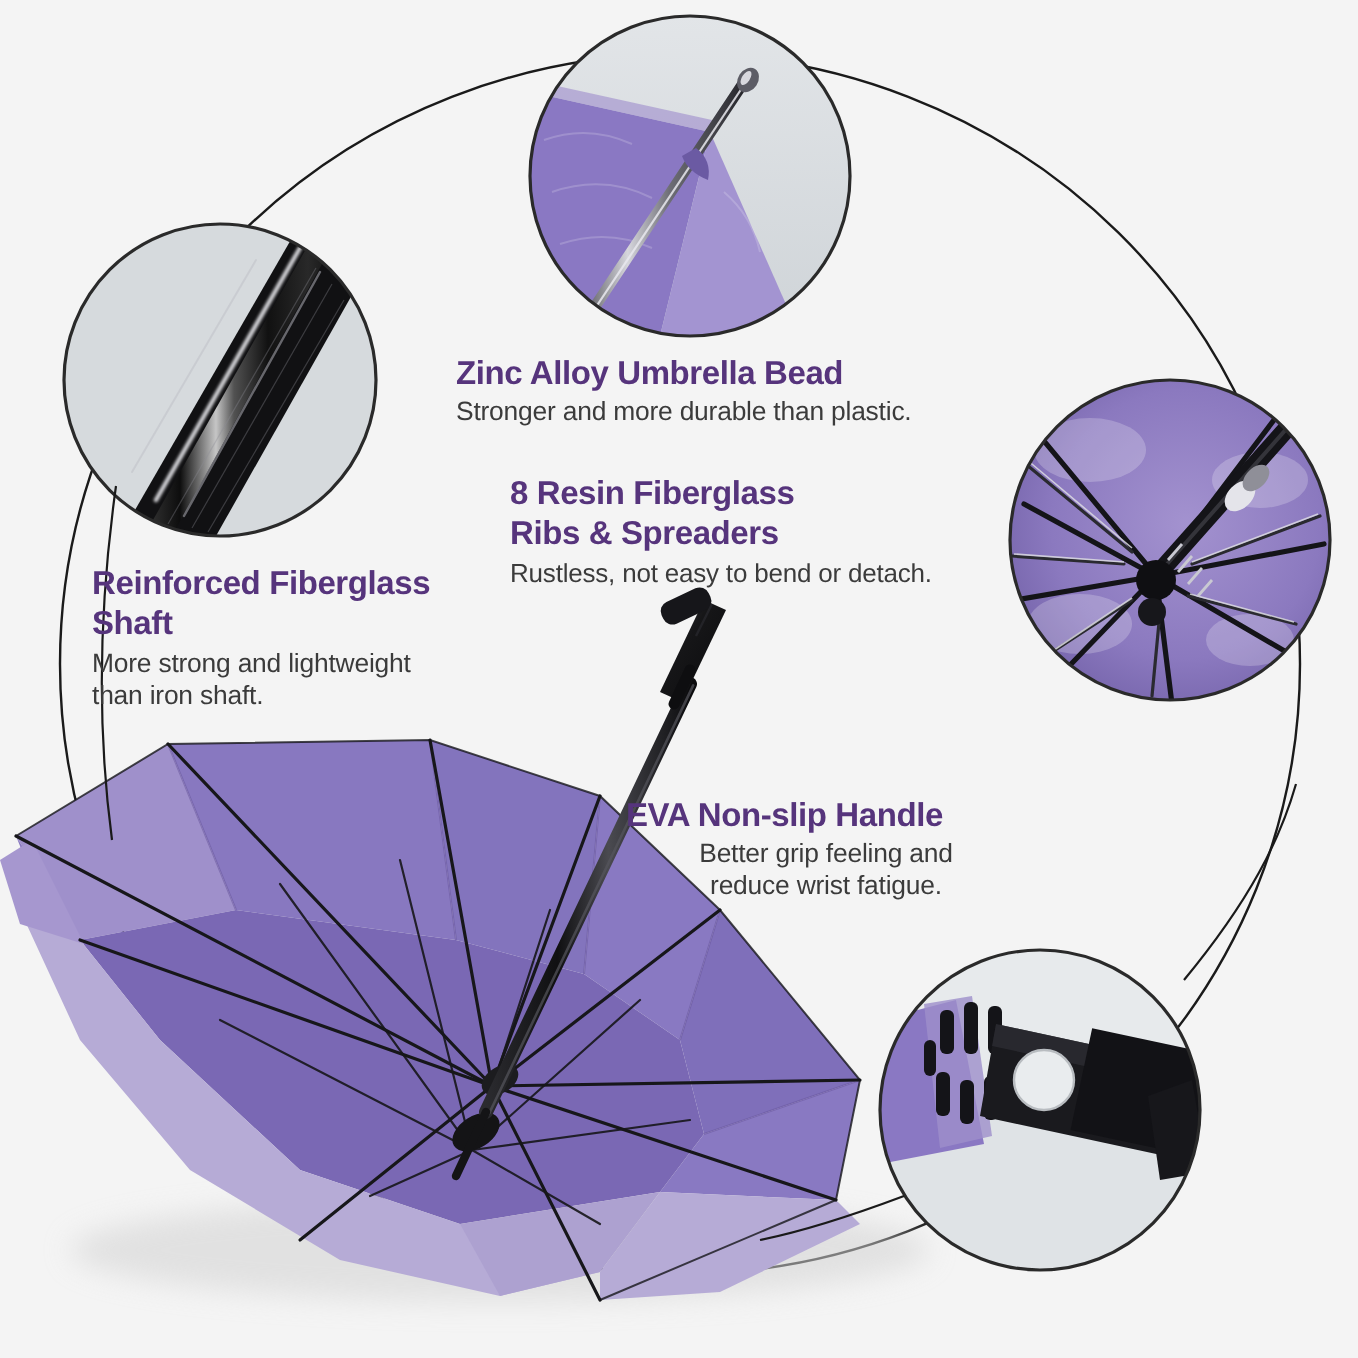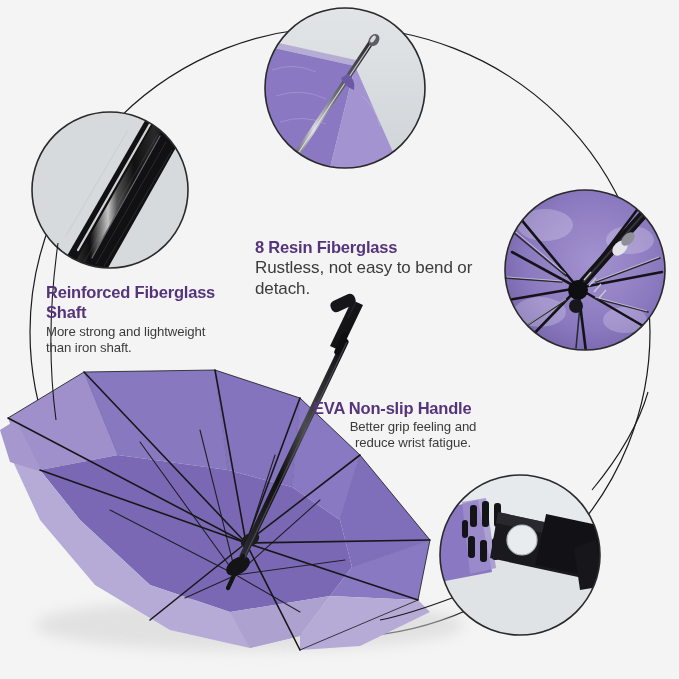--- a/index.html
+++ b/index.html
@@ -39,21 +39,21 @@
     margin: 0;
     letter-spacing: -0.1px;
   }
 
   #co-bead      { left: 228px; top: 178px; width: 270px; text-align: left; }
   #co-bead .head { font-size: 16.5px; }
   #co-bead .sub  { font-size: 13.2px; }
 
   #co-ribs      { left: 255px; top: 238px; width: 252px; text-align: left; }
   #co-ribs .head { font-size: 16.5px; }
-  #co-ribs .sub  { font-size: 17px; }
+  #co-ribs .sub  { font-size: 13px; }
 
   #co-shaft     { left: 46px; top: 283px; width: 220px; text-align: left; }
   #co-shaft .head { font-size: 16.5px; }
   #co-shaft .sub  { font-size: 13.2px; }
 
   #co-handle    { left: 313px; top: 399px; width: 200px; text-align: center; }
   #co-handle .head { font-size: 16.5px; text-align: left; }
   #co-handle .sub  { font-size: 13.2px; }
 </style>
 </head>
@@ -348,23 +348,28 @@
       <circle cx="520" cy="555" r="80" fill="none" stroke="#2a2a2a" stroke-width="1.6"></circle>
     </g>
 
     <g stroke="#1a1a1a" stroke-width="1.1" fill="none">
       <path d="M 58 243 C 50 300, 48 360, 56 420"></path>
       <path d="M 592 490 C 625 450, 640 420, 648 392"></path>
       <path d="M 452 598 C 420 610, 400 616, 380 620"></path>
     </g>
   </svg>
 
+  <div class="callout" id="co-bead">
+    <p class="head">Zinc Alloy Umbrella Bead</p>
+    <p class="sub">Stronger and more durable than plastic.</p>
+  </div>
 
   <div class="callout" id="co-ribs">
     <p class="head">8 Resin Fiberglass</p>
+    <p class="head">Ribs &amp; Spreaders</p>
     <p class="sub">Rustless, not easy to bend or detach.</p>
   </div>
 
   <div class="callout" id="co-handle">
     <p class="head">EVA Non-slip Handle</p>
     <p class="sub">Better grip feeling and</p>
     <p class="sub">reduce wrist fatigue.</p>
   </div>
 
   <div class="callout" id="co-shaft">

